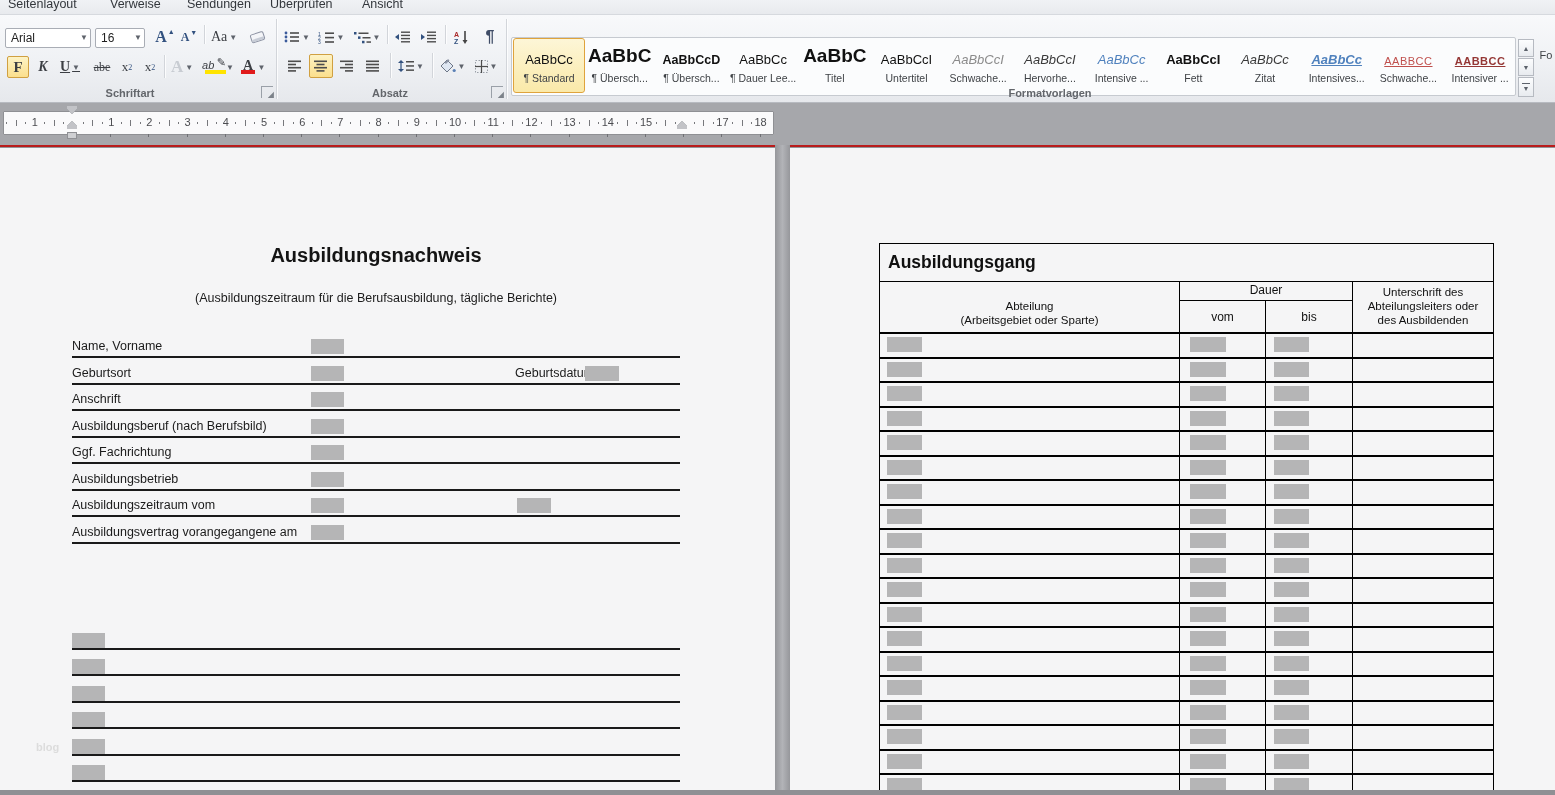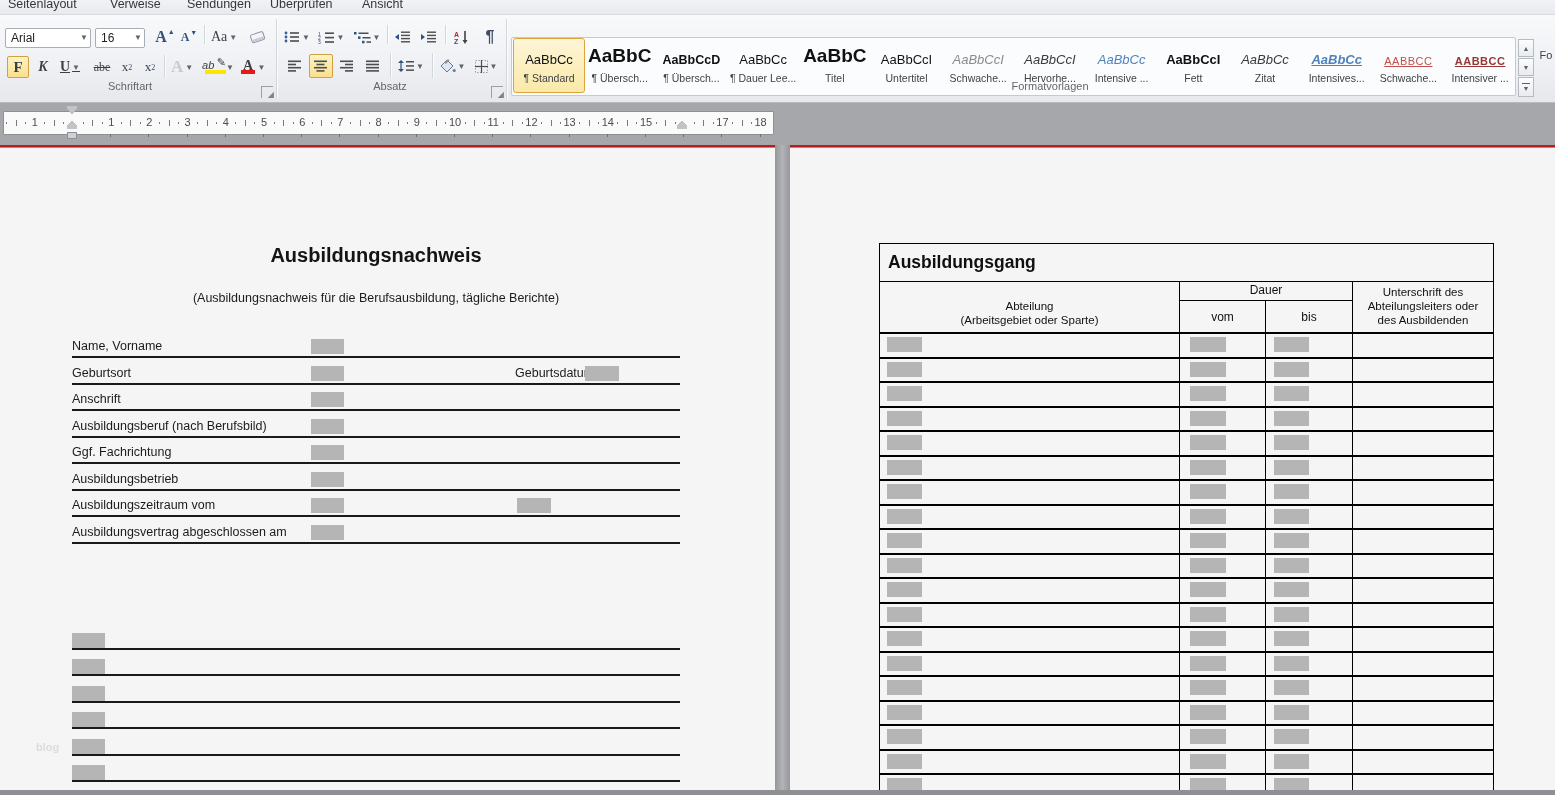--- a/index.html
+++ b/index.html
@@ -6,21 +6,21 @@
   #app{position:relative;width:1555px;height:795px;overflow:hidden;background:#b91c1c;
        font-family:"Liberation Sans","DejaVu Sans",sans-serif;-webkit-font-smoothing:antialiased;}
   
   .menubar{position:absolute;left:0;top:0;right:0;height:14px;background:linear-gradient(#f0f2f5,#e8eaee);
            border-bottom:1px solid #d6d9de;overflow:hidden;}
   .mtab{position:absolute;top:-3px;font-size:12.5px;color:#33373c;white-space:nowrap;}
   
   .ribbon{position:absolute;left:0;top:15px;right:0;height:87px;
           background:linear-gradient(#f8f9fb 0%,#eff1f4 55%,#e6e8ec 100%);border-bottom:1px solid #b7bac0;}
   .gsep{position:absolute;top:4px;bottom:3px;width:1px;background:#d2d5da;box-shadow:1px 0 0 rgba(255,255,255,.8);}
-  .glabel{position:absolute;bottom:10px;font-size:11px;color:#63666b;text-align:center;}
+  .glabel{position:absolute;bottom:3px;font-size:11px;color:#63666b;text-align:center;font-weight:bold;}
   .launcher{position:absolute;bottom:4px;width:11px;height:11px;border-left:1px solid #9aa0a8;border-top:1px solid #9aa0a8;}
   .launcher i{position:absolute;right:-1px;bottom:-1px;font-size:8px;font-style:normal;color:#7c828a;line-height:1;}
   .btn{position:absolute;display:flex;align-items:center;justify-content:center;color:#3c3f44;}
   .sel{background:linear-gradient(#fdf3c5,#fbdf8d);border:1px solid #d0a041;border-radius:2px;box-sizing:border-box;}
   .combo{position:absolute;height:20px;background:#fff;border:1px solid #a9adb5;border-radius:2px;
          font-size:12px;color:#1e1e1e;box-sizing:border-box;padding:2px 14px 0 5px;}
   .combo .arr{position:absolute;right:2px;top:4px;font-size:8px;color:#5e636b;}
   .serif{font-family:"Liberation Serif","DejaVu Serif",serif;}
   .drop{font-size:8px;color:#5e636b;margin-left:2px;}
   .underbar{position:absolute;left:3px;bottom:2px;height:4px;width:17px;}
@@ -501,21 +501,21 @@
       <i class="tabmark" style="left: 568.6px;"></i>
       <i class="tabmark" style="left: 606.8px;"></i>
       <i class="tabmark" style="left: 645px;"></i>
       <i class="tabmark" style="left: 683.2px;"></i>
       <i class="tabmark" style="left: 721.4px;"></i>
       <i class="tabmark" style="left: 759.6px;"></i>
     </div>
 
   <div class="page page-left">
     <div class="doc-title">Ausbildungsnachweis</div>
-    <div class="doc-sub">(Ausbildungsnachweis für die Berufsausbildung, tägliche Berichte)</div>
+    <div class="doc-sub">(Ausbildungszeitraum für die Berufsausbildung, tägliche Berichte)</div>
 
     <div class="frow" style="top:187px">
       <span class="flabel">Name, Vorname</span>
       <span class="ph"></span>
     </div>
     <div class="frow" style="top:213.5px">
       <span class="flabel">Geburtsort</span>
       <span class="ph"></span>
       <span class="flabel2" style="left:413px">Geburtsdatum</span>
       <span class="ph2" style="left:513px"></span>
@@ -536,21 +536,21 @@
       <span class="flabel">Ausbildungsbetrieb</span>
       <span class="ph"></span>
     </div>
     <div class="frow" style="top:346px">
       <span class="flabel">Ausbildungszeitraum vom</span>
       <span class="ph"></span>
       <span class="flabel2" style="left:420px">bis</span>
       <span class="ph2" style="left:445px"></span>
     </div>
     <div class="frow" style="top:372.5px">
-      <span class="flabel">Ausbildungsvertrag abgeschlossen am</span>
+      <span class="flabel">Ausbildungsvertrag vorangegangene am</span>
       <span class="ph"></span>
     </div>
 
     <div id="blankrows">
         <div class="brow" style="top: 482.5px;">
           <span class="ph"></span>
         </div>
         <div class="brow" style="top: 509px;">
           <span class="ph"></span>
         </div>

